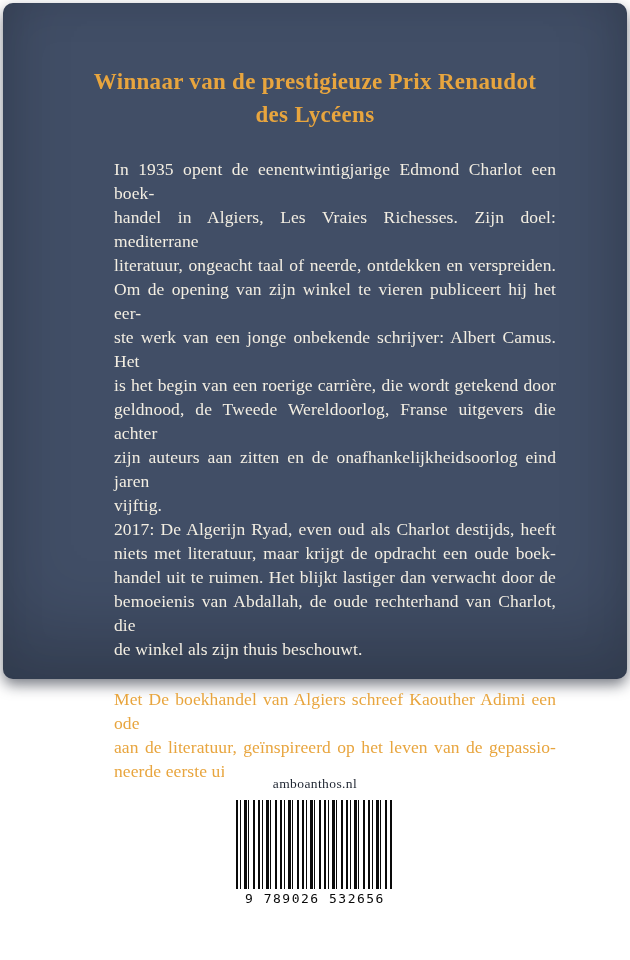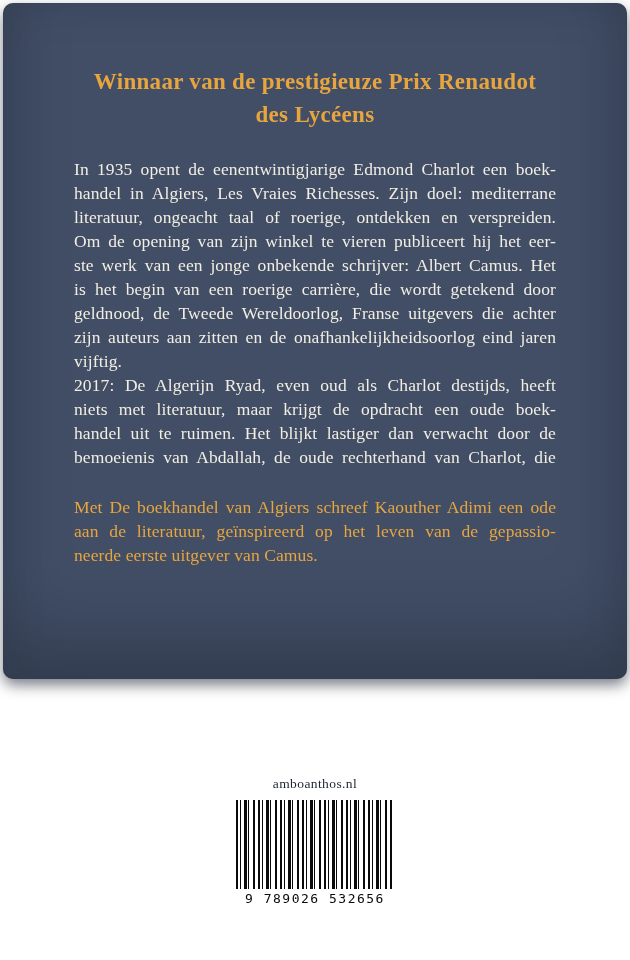--- a/index.html
+++ b/index.html
@@ -31,20 +31,21 @@
   .synopsis{
     margin:26px 71px 0 71px;
     color:#F3EEE2;
     font-size:17.5px;
     line-height:24px;
     letter-spacing:.1px;
   }
   .line{
     text-align:justify;
     text-align-last:justify;
+    margin-left:40px;
   }
   .line.end{
     text-align:right;
     text-align-last:left;
   }
   .blurb{
     margin:26px 71px 0 71px;
     color:#E8A53E;
     font-size:17.5px;
     line-height:24px;
@@ -97,31 +98,32 @@
   <div class="cover">
 
     <div class="heading">
       <div>Winnaar van de prestigieuze Prix Renaudot</div>
       <div>des Lycéens</div>
     </div>
 
     <div class="synopsis">
       <div class="line">In 1935 opent de eenentwintigjarige Edmond Charlot een boek-</div>
       <div class="line">handel in Algiers, Les Vraies Richesses. Zijn doel: mediterrane</div>
-      <div class="line">literatuur, ongeacht taal of roerige, ontdekken en verspreiden.</div>
+      <div class="line">literatuur, ongeacht taal of neerde, ontdekken en verspreiden.</div>
       <div class="line">Om de opening van zijn winkel te vieren publiceert hij het eer-</div>
       <div class="line">ste werk van een jonge onbekende schrijver: Albert Camus. Het</div>
       <div class="line">is het begin van een roerige carrière, die wordt getekend door</div>
       <div class="line">geldnood, de Tweede Wereldoorlog, Franse uitgevers die achter</div>
       <div class="line">zijn auteurs aan zitten en de onafhankelijkheidsoorlog eind jaren</div>
       <div class="line end">vijftig.</div>
       <div class="line">2017: De Algerijn Ryad, even oud als Charlot destijds, heeft</div>
       <div class="line">niets met literatuur, maar krijgt de opdracht een oude boek-</div>
       <div class="line">handel uit te ruimen. Het blijkt lastiger dan verwacht door de</div>
       <div class="line">bemoeienis van Abdallah, de oude rechterhand van Charlot, die</div>
+      <div class="line end">de winkel als zijn thuis beschouwt.</div>
     </div>
 
     <div class="blurb">
       <div class="line"><span>Met </span><span class="italic">De boekhandel van Algiers</span><span> schreef Kaouther Adimi een ode</span></div>
       <div class="line">aan de literatuur, geïnspireerd op het leven van de gepassio-</div>
       <div class="line end">neerde eerste uitgever van Camus.</div>
     </div>
 
     <div class="barcode-box">
       <div class="publisher-site">amboanthos.nl</div>

